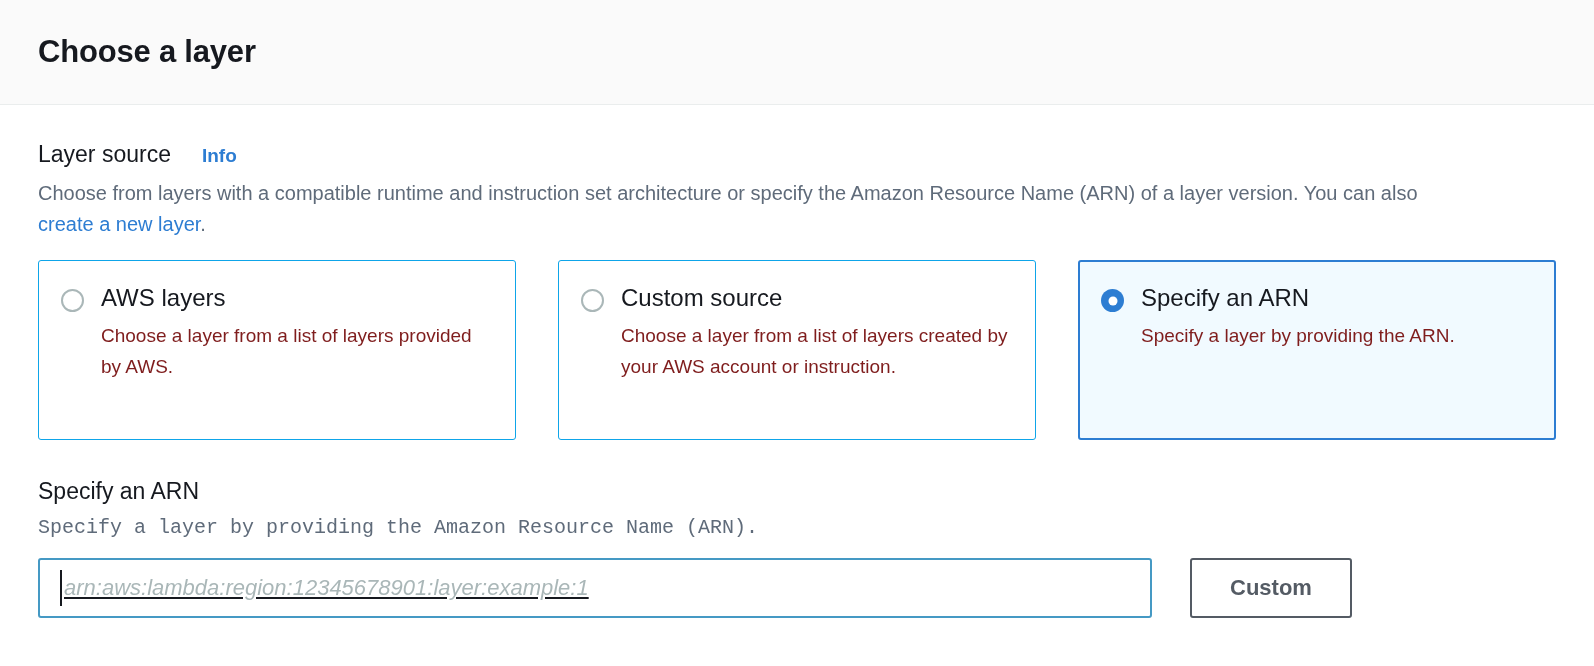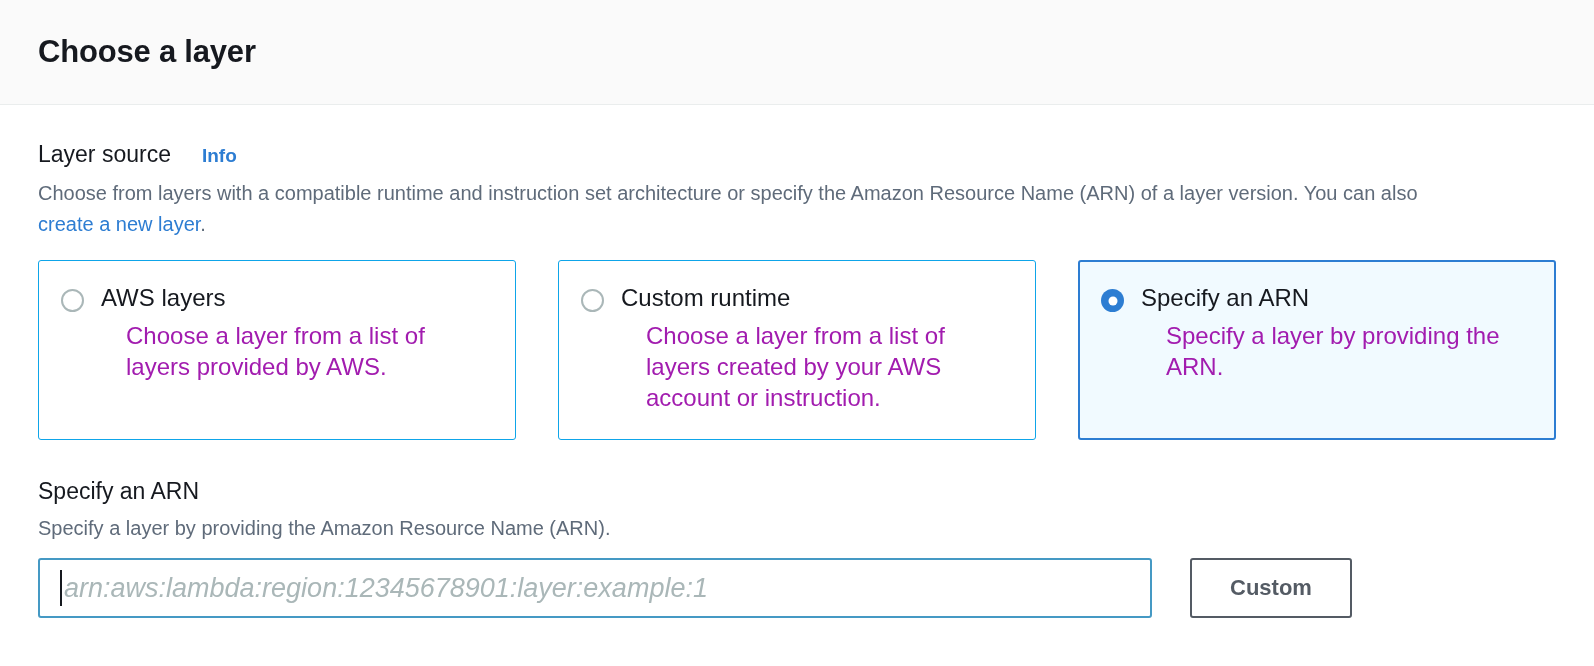--- a/index.html
+++ b/index.html
@@ -127,37 +127,37 @@
   .radio-text { display: flex; flex-direction: column; }
   .radio-title {
     font-size: 24px;
     color: #16191f;
     line-height: 30px;
     font-weight: 400;
   }
   .radio-card.selected .radio-title { font-weight: 400; }
   .radio-desc {
     margin-top: 7px;
-    font-size: 24px;
+    font-size: 19px;
     line-height: 31px;
-    color: #a21caf;
-    margin-left: 25px;
+    color: #7f1d1d;
   }
 
   
   .arn-section { margin-top: 38px; }
   .arn-heading {
     font-size: 23px;
     color: #16191f;
   }
   .arn-subtext {
     margin-top: 9px;
     font-size: 20px;
     color: #5f6b7a;
     line-height: 28px;
+    font-family: Liberation Mono, monospace;
   }
 
   .arn-input-row {
     margin-top: 16px;
     display: flex;
     align-items: flex-start;
     gap: 38px;
   }
 
   .arn-input-wrap {
@@ -165,24 +165,25 @@
     width: 1114px;
     height: 60px;
   }
   .arn-input {
     width: 100%;
     height: 60px;
     border: 2px solid #4599c4;
     border-radius: 3px;
     background: #ffffff;
     font-family: "Liberation Sans", sans-serif;
-    font-size: 27px;
+    font-size: 22px;
     color: #16191f;
     padding: 0 14px 0 24px;
     outline: none;
+    text-decoration: underline;
   }
   .arn-input::placeholder {
     color: #aab7b8;
     font-style: italic;
   }
   .caret {
     position: absolute;
     left: 22px;
     top: 12px;
     width: 2px;
@@ -229,21 +230,21 @@
         <span class="radio-outer"></span>
         <div class="radio-text">
           <div class="radio-title">AWS layers</div>
           <div class="radio-desc">Choose a layer from a list of layers provided by AWS.</div>
         </div>
       </div>
 
       <div class="radio-card">
         <span class="radio-outer"></span>
         <div class="radio-text">
-          <div class="radio-title">Custom runtime</div>
+          <div class="radio-title">Custom source</div>
           <div class="radio-desc">Choose a layer from a list of layers created by your AWS account or instruction.</div>
         </div>
       </div>
 
       <div class="radio-card selected">
         <span class="radio-outer"></span>
         <div class="radio-text">
           <div class="radio-title">Specify an ARN</div>
           <div class="radio-desc">Specify a layer by providing the ARN.</div>
         </div>

